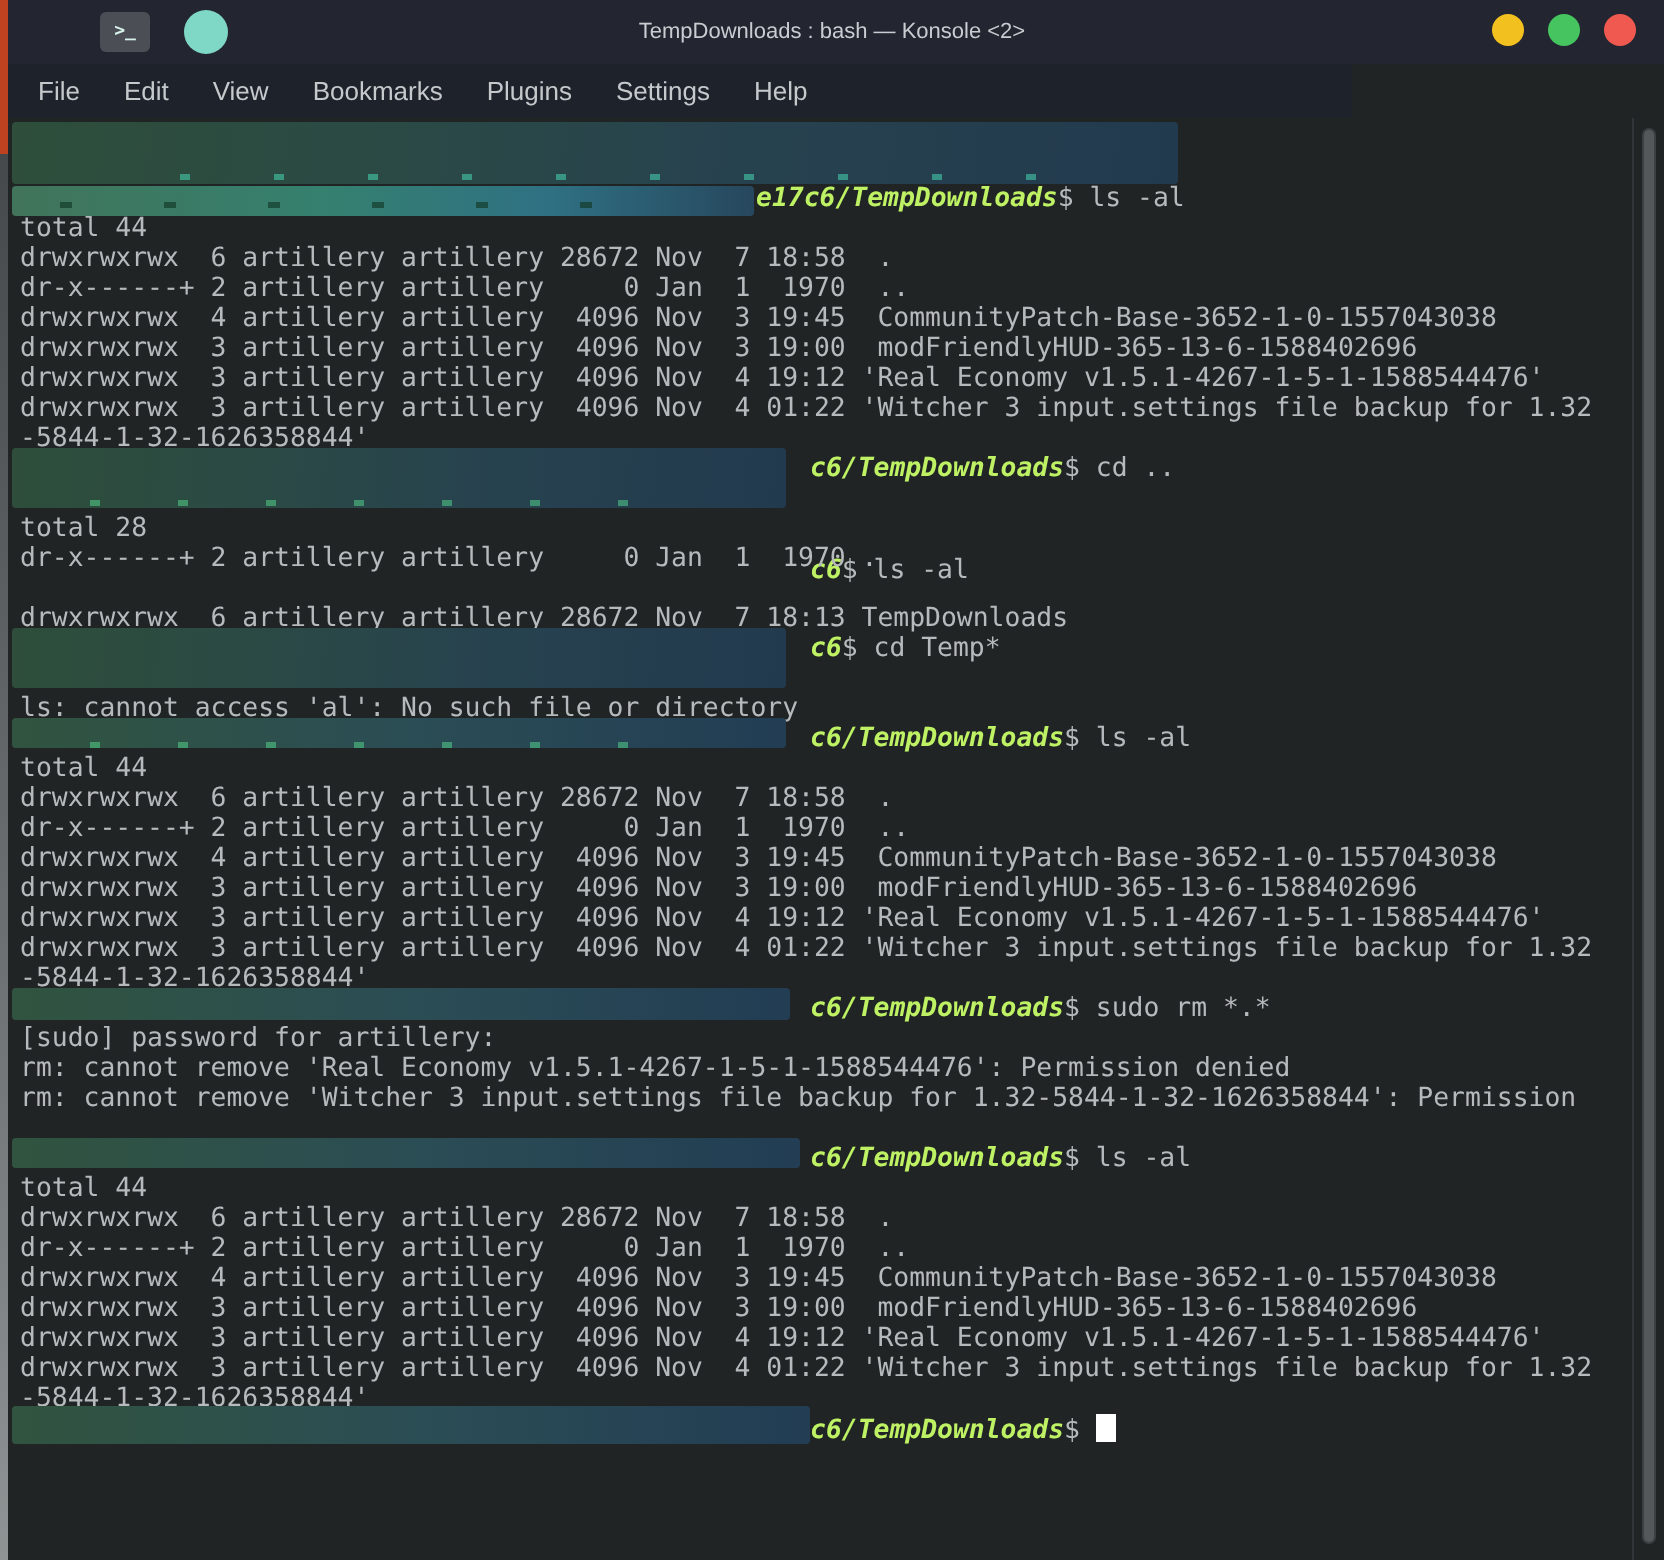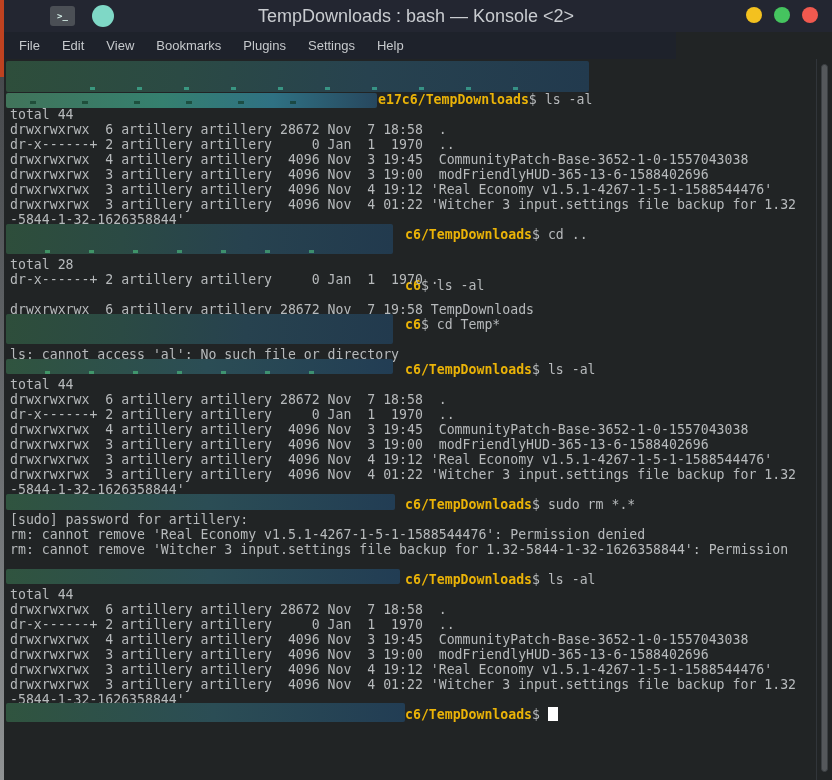--- a/index.html
+++ b/index.html
@@ -6,40 +6,40 @@
   .screen{position:relative;width:832px;height:780px;overflow:hidden;
           font-family:"Liberation Sans",sans-serif;background:#212425;}
 
   
   .titlebar{position:absolute;left:0;top:0;width:832px;height:32px;background:#232631;}
   .app-icon{position:absolute;left:50px;top:6px;width:25px;height:20px;background:#4b4f55;
             border-radius:3px;color:#d9f3ec;font-family:"DejaVu Sans Mono",monospace;
             font-size:9px;font-weight:bold;line-height:20px;text-align:center;}
   .tab-dot{position:absolute;left:92px;top:5px;width:22px;height:22px;border-radius:50%;background:#7fd8c6;}
   .title{position:absolute;left:0;top:0;width:832px;height:32px;line-height:32px;text-align:center;
-         color:#c9ccd0;font-size:18px;}
+         color:#c9ccd0;font-size:11px;}
   .controls{position:absolute;right:14px;top:7px;display:flex;gap:12px;}
   .wbtn{width:16px;height:16px;border-radius:50%;border:none;padding:0;cursor:pointer;}
   .btn-min{background:#f3c11f;} .btn-max{background:#45c45f;} .btn-close{background:#f0594f;}
 
   .menubar{position:absolute;left:0;top:32px;width:676px;height:27px;background:#1e222b;
            display:flex;align-items:center;padding-left:8px;box-sizing:border-box;}
   .menu-item{color:#c6c9cc;font-size:13px;padding:0 11px;cursor:default;}
 
   
   .left-red{position:absolute;left:0;top:0;width:4px;height:77px;background:#bf4220;}
   .left-grey{position:absolute;left:0;top:77px;width:4px;height:703px;
              background:linear-gradient(#46494c,#6c6f72 55%,#909394);}
 
   
   .terminal{position:absolute;left:4px;top:59px;width:828px;height:721px;background:#212425;}
   .term-layer{position:absolute;left:-4px;top:-59px;width:832px;height:780px;}
   .term-line{position:absolute;height:15px;white-space:pre;color:#b7babc;
              font-family:"DejaVu Sans Mono",monospace;font-size:13.2px;line-height:15px;z-index:1;}
-  .term-line .ppath{color:#eab308;font-weight:bold;}
+  .term-line .ppath{color:#bef264;font-weight:bold;font-style:italic;}
   .cursor{display:inline-block;width:10px;height:14px;background:#ffffff;vertical-align:-2px;}
 
   
   .redact{position:absolute;z-index:2;border-radius:2px;}
   .r-block{background:linear-gradient(95deg,#2e4e3b 0%,#2b4a44 30%,#27424f 62%,#223a4e 100%);}
   .r-bright{background:linear-gradient(90deg,#41745a 0%,#35806f 42%,#2f7183 72%,#27475e 100%);}
   .r-strip{background:linear-gradient(90deg,#30543f 0%,#2b4d55 52%,#223d54 100%);}
   .r-specks-teal{background:repeating-linear-gradient(90deg,rgba(70,214,178,.55) 0 5px,transparent 5px 47px);border-radius:0;}
   .r-specks-dark{background:repeating-linear-gradient(90deg,rgba(16,56,38,.65) 0 6px,transparent 6px 52px);border-radius:0;}
   .r-specks-green{background:repeating-linear-gradient(90deg,rgba(84,219,140,.5) 0 5px,transparent 5px 44px);border-radius:0;}
@@ -85,21 +85,21 @@
         <div class="term-line" style="left: 10px; top: 137px;"><span>dr-x------+ 2 artillery artillery     0 Jan  1  1970  ..</span></div>
         <div class="term-line" style="left: 10px; top: 152px;"><span>drwxrwxrwx  4 artillery artillery  4096 Nov  3 19:45  CommunityPatch-Base-3652-1-0-1557043038</span></div>
         <div class="term-line" style="left: 10px; top: 167px;"><span>drwxrwxrwx  3 artillery artillery  4096 Nov  3 19:00  modFriendlyHUD-365-13-6-1588402696</span></div>
         <div class="term-line" style="left: 10px; top: 182px;"><span>drwxrwxrwx  3 artillery artillery  4096 Nov  4 19:12 'Real Economy v1.5.1-4267-1-5-1-1588544476'</span></div>
         <div class="term-line" style="left: 10px; top: 197px;"><span>drwxrwxrwx  3 artillery artillery  4096 Nov  4 01:22 'Witcher 3 input.settings file backup for 1.32</span></div>
         <div class="term-line" style="left: 10px; top: 212px;"><span>-5844-1-32-1626358844'</span></div>
         <div class="term-line" style="left: 405px; top: 227px;"><span class="ppath">c6/TempDownloads</span><span>$ cd ..</span></div>
         <div class="term-line" style="left: 405px; top: 242px; margin-top: 36px;"><span class="ppath">c6</span><span>$ ls -al</span></div>
         <div class="term-line" style="left: 10px; top: 257px;"><span>total 28</span></div>
         <div class="term-line" style="left: 10px; top: 272px;"><span>dr-x------+ 2 artillery artillery     0 Jan  1  1970 .</span></div>
-        <div class="term-line" style="left: 10px; top: 302px;"><span>drwxrwxrwx  6 artillery artillery 28672 Nov  7 19:58 TempDownloads</span></div>
+        <div class="term-line" style="left: 10px; top: 302px;"><span>drwxrwxrwx  6 artillery artillery 28672 Nov  7 18:13 TempDownloads</span></div>
         <div class="term-line" style="left: 405px; top: 317px;"><span class="ppath">c6</span><span>$ cd Temp*</span></div>
         <div class="term-line" style="left: 10px; top: 347px;"><span>ls: cannot access 'al': No such file or directory</span></div>
         <div class="term-line" style="left: 405px; top: 362px;"><span class="ppath">c6/TempDownloads</span><span>$ ls -al</span></div>
         <div class="term-line" style="left: 10px; top: 377px;"><span>total 44</span></div>
         <div class="term-line" style="left: 10px; top: 392px;"><span>drwxrwxrwx  6 artillery artillery 28672 Nov  7 18:58  .</span></div>
         <div class="term-line" style="left: 10px; top: 407px;"><span>dr-x------+ 2 artillery artillery     0 Jan  1  1970  ..</span></div>
         <div class="term-line" style="left: 10px; top: 422px;"><span>drwxrwxrwx  4 artillery artillery  4096 Nov  3 19:45  CommunityPatch-Base-3652-1-0-1557043038</span></div>
         <div class="term-line" style="left: 10px; top: 437px;"><span>drwxrwxrwx  3 artillery artillery  4096 Nov  3 19:00  modFriendlyHUD-365-13-6-1588402696</span></div>
         <div class="term-line" style="left: 10px; top: 452px;"><span>drwxrwxrwx  3 artillery artillery  4096 Nov  4 19:12 'Real Economy v1.5.1-4267-1-5-1-1588544476'</span></div>
         <div class="term-line" style="left: 10px; top: 467px;"><span>drwxrwxrwx  3 artillery artillery  4096 Nov  4 01:22 'Witcher 3 input.settings file backup for 1.32</span></div>

